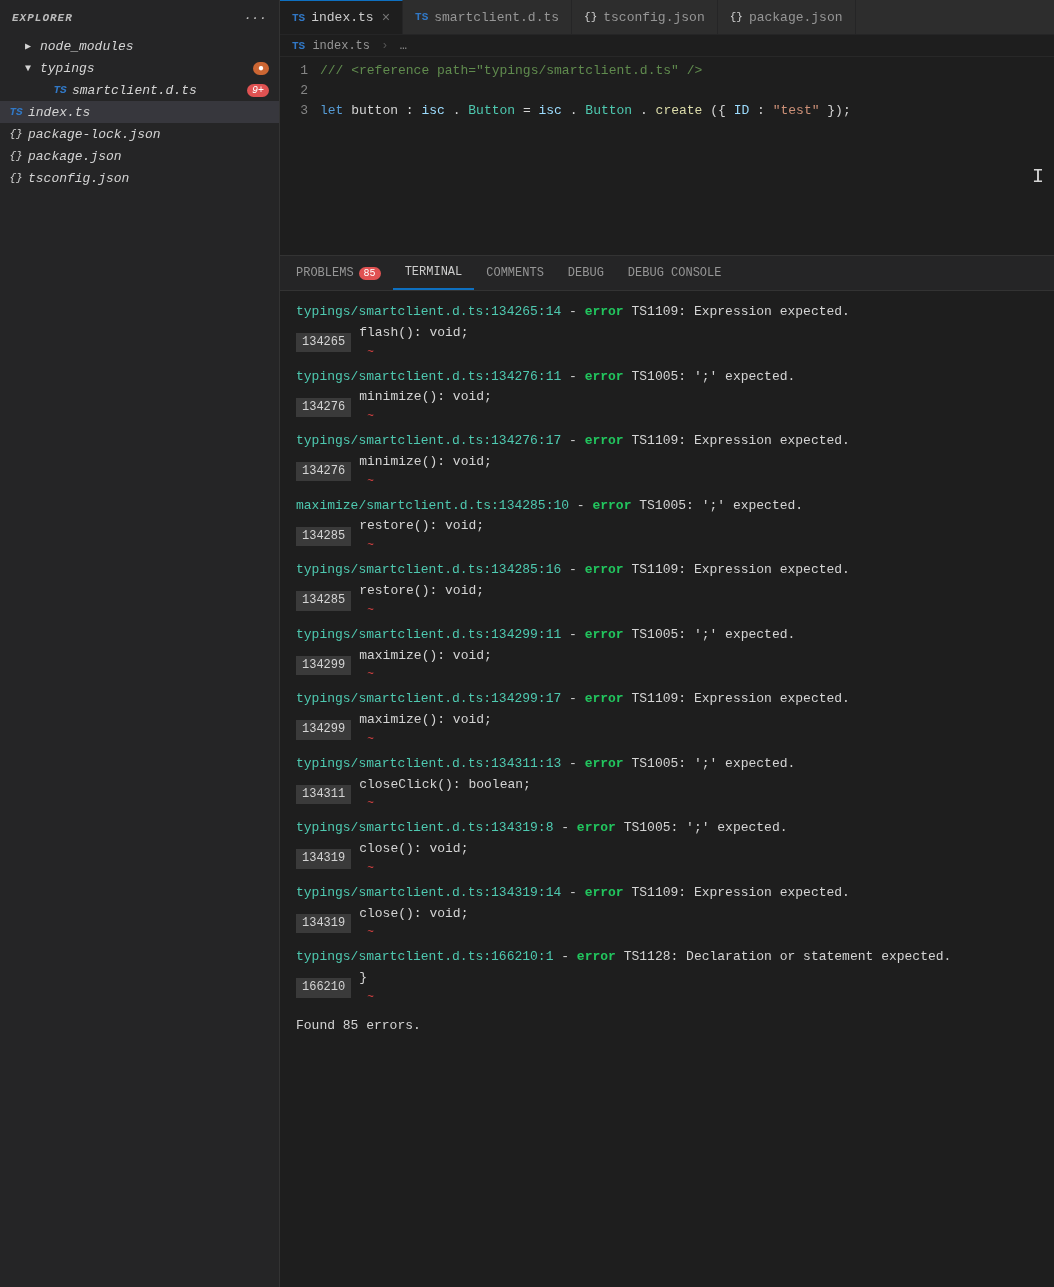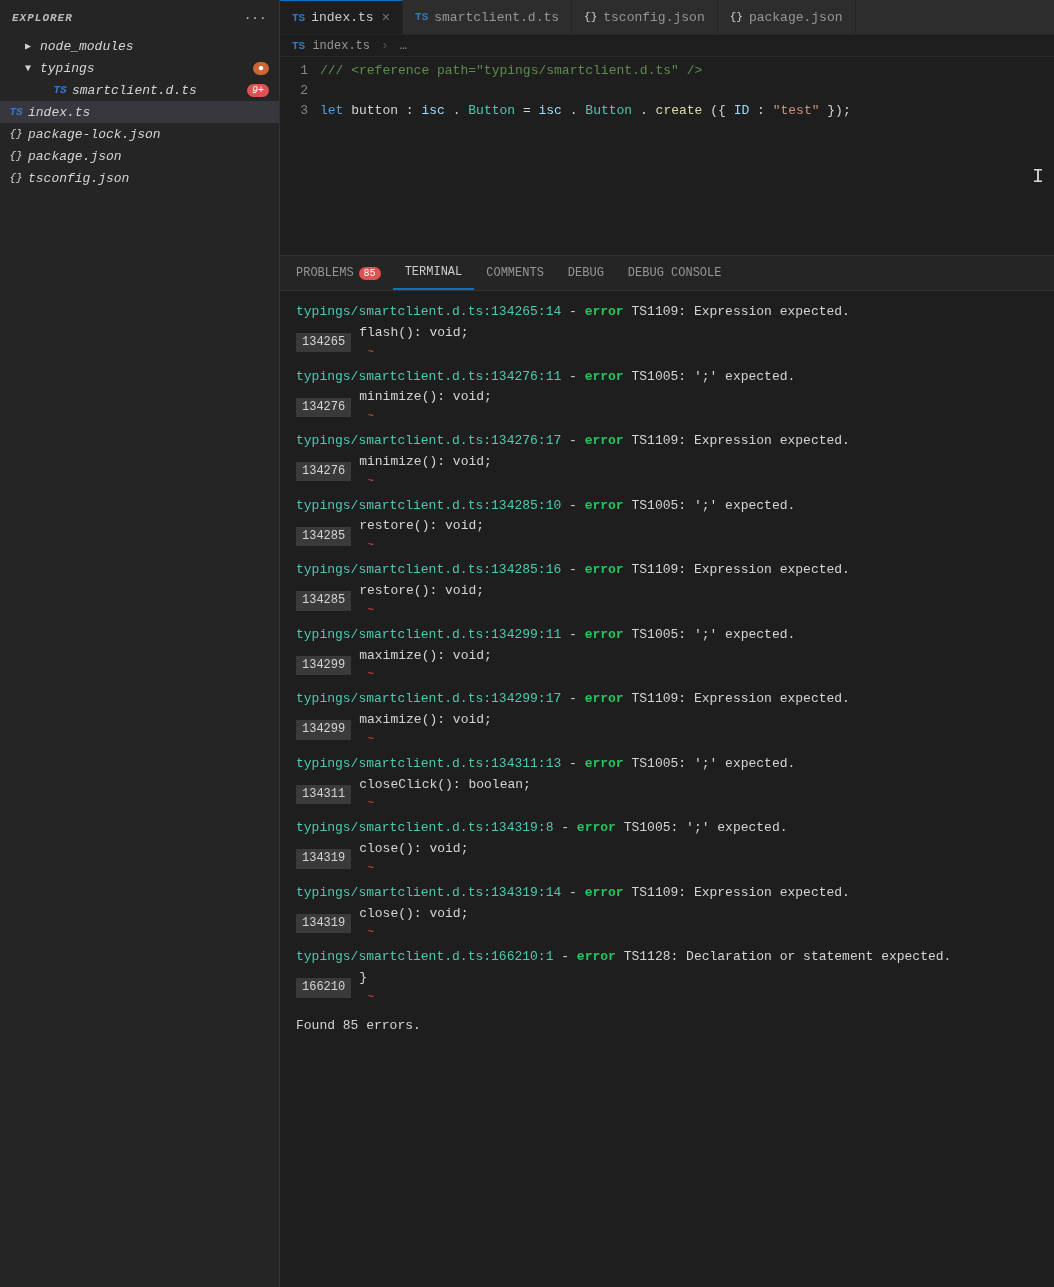--- a/index.html
+++ b/index.html
@@ -396,21 +396,21 @@
         <div class="error-line"><span class="err-file">typings/smartclient.d.ts:134276:11</span><span class="err-dash"> - </span><span class="err-error">error</span><span class="err-code"> TS1005:</span><span class="err-msg"> ';' expected.</span></div>
         <div class="code-block">
           <span class="code-block-num">134276</span>
           <span class="code-block-content">minimize(): void;<br><span class="squiggly">~</span></span>
         </div>
         <div class="error-line"><span class="err-file">typings/smartclient.d.ts:134276:17</span><span class="err-dash"> - </span><span class="err-error">error</span><span class="err-code"> TS1109:</span><span class="err-msg"> Expression expected.</span></div>
         <div class="code-block">
           <span class="code-block-num">134276</span>
           <span class="code-block-content">minimize(): void;<br><span class="squiggly">~</span></span>
         </div>
-        <div class="error-line"><span class="err-file">typings/smartclient.d.ts:134285:10</span><span class="err-dash"> - </span><span class="err-error">error</span><span class="err-code"> TS1005:</span><span class="err-msg"> ';' expected.</span></div>
+        <div class="error-line"><span class="err-file">maximize/smartclient.d.ts:134285:10</span><span class="err-dash"> - </span><span class="err-error">error</span><span class="err-code"> TS1005:</span><span class="err-msg"> ';' expected.</span></div>
         <div class="code-block">
           <span class="code-block-num">134285</span>
           <span class="code-block-content">restore(): void;<br><span class="squiggly">~</span></span>
         </div>
         <div class="error-line"><span class="err-file">typings/smartclient.d.ts:134285:16</span><span class="err-dash"> - </span><span class="err-error">error</span><span class="err-code"> TS1109:</span><span class="err-msg"> Expression expected.</span></div>
         <div class="code-block">
           <span class="code-block-num">134285</span>
           <span class="code-block-content">restore(): void;<br><span class="squiggly">~</span></span>
         </div>
         <div class="error-line"><span class="err-file">typings/smartclient.d.ts:134299:11</span><span class="err-dash"> - </span><span class="err-error">error</span><span class="err-code"> TS1005:</span><span class="err-msg"> ';' expected.</span></div>

